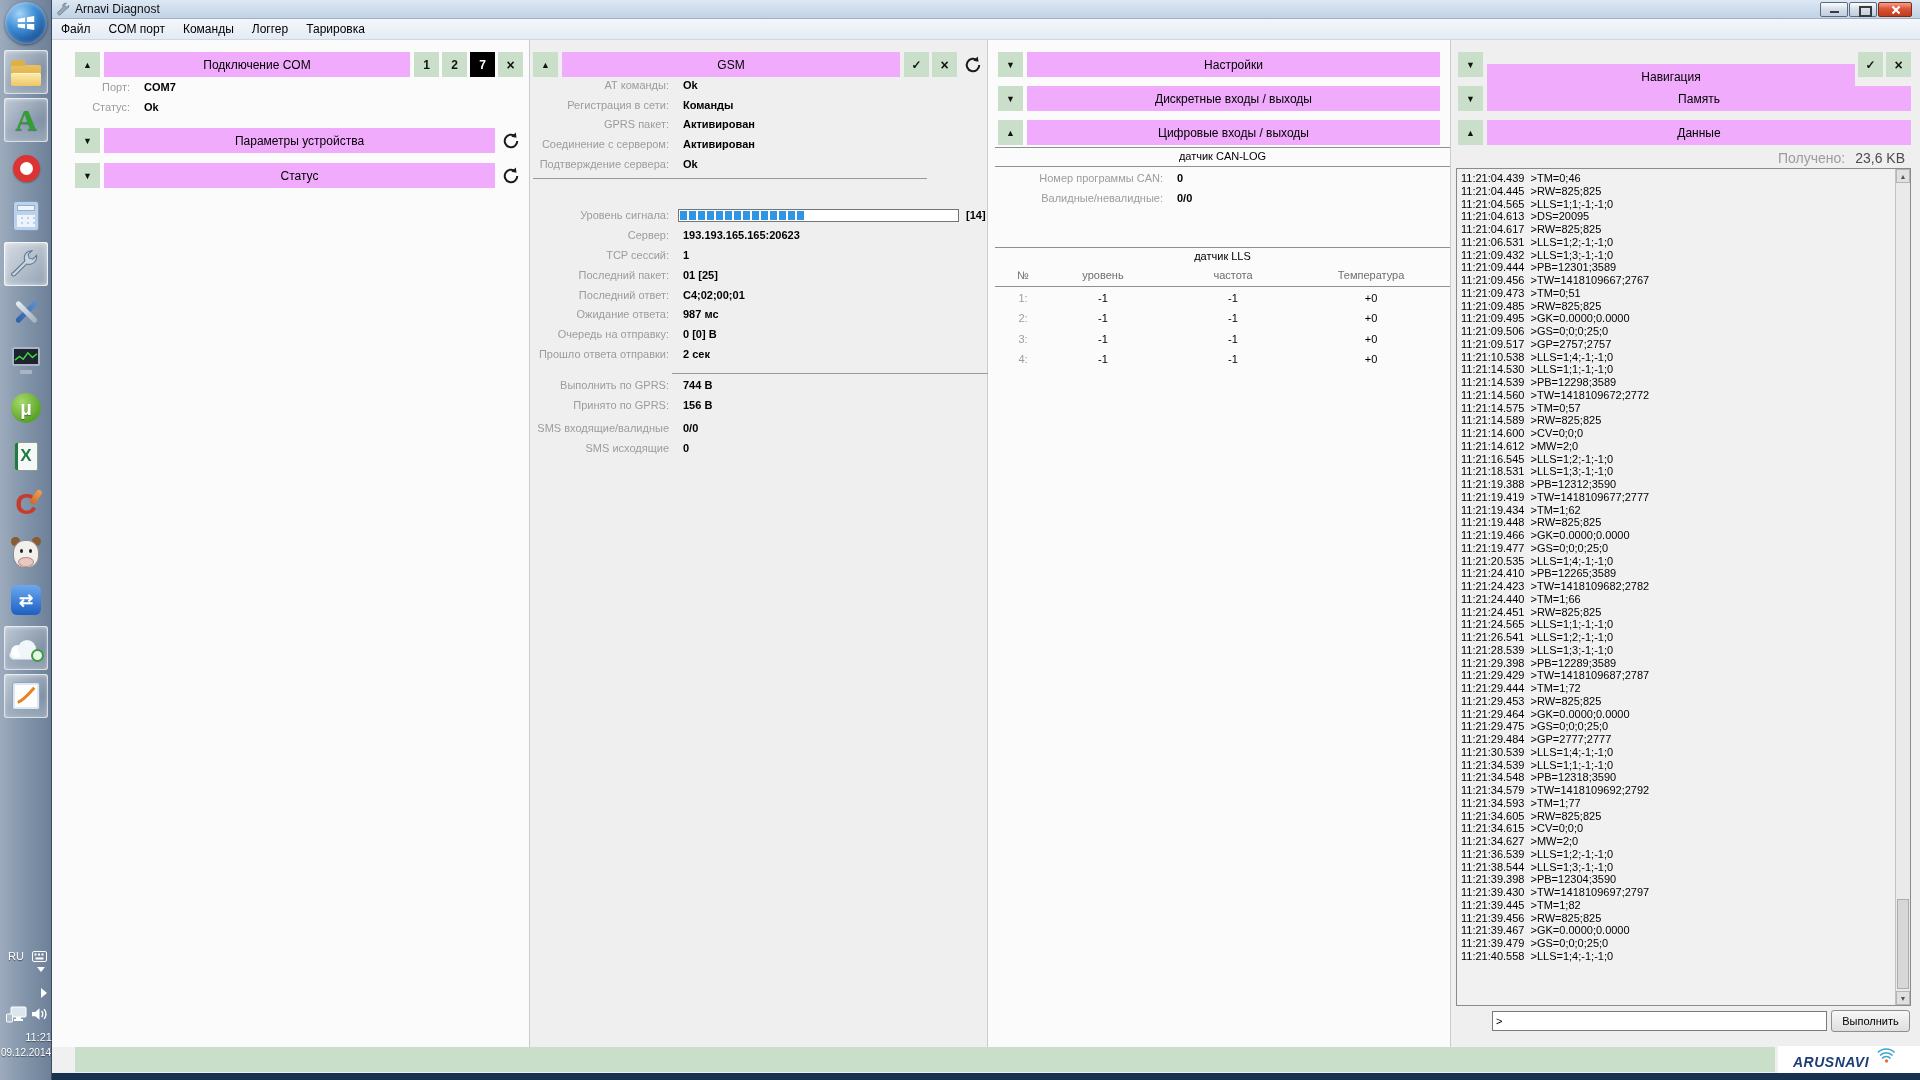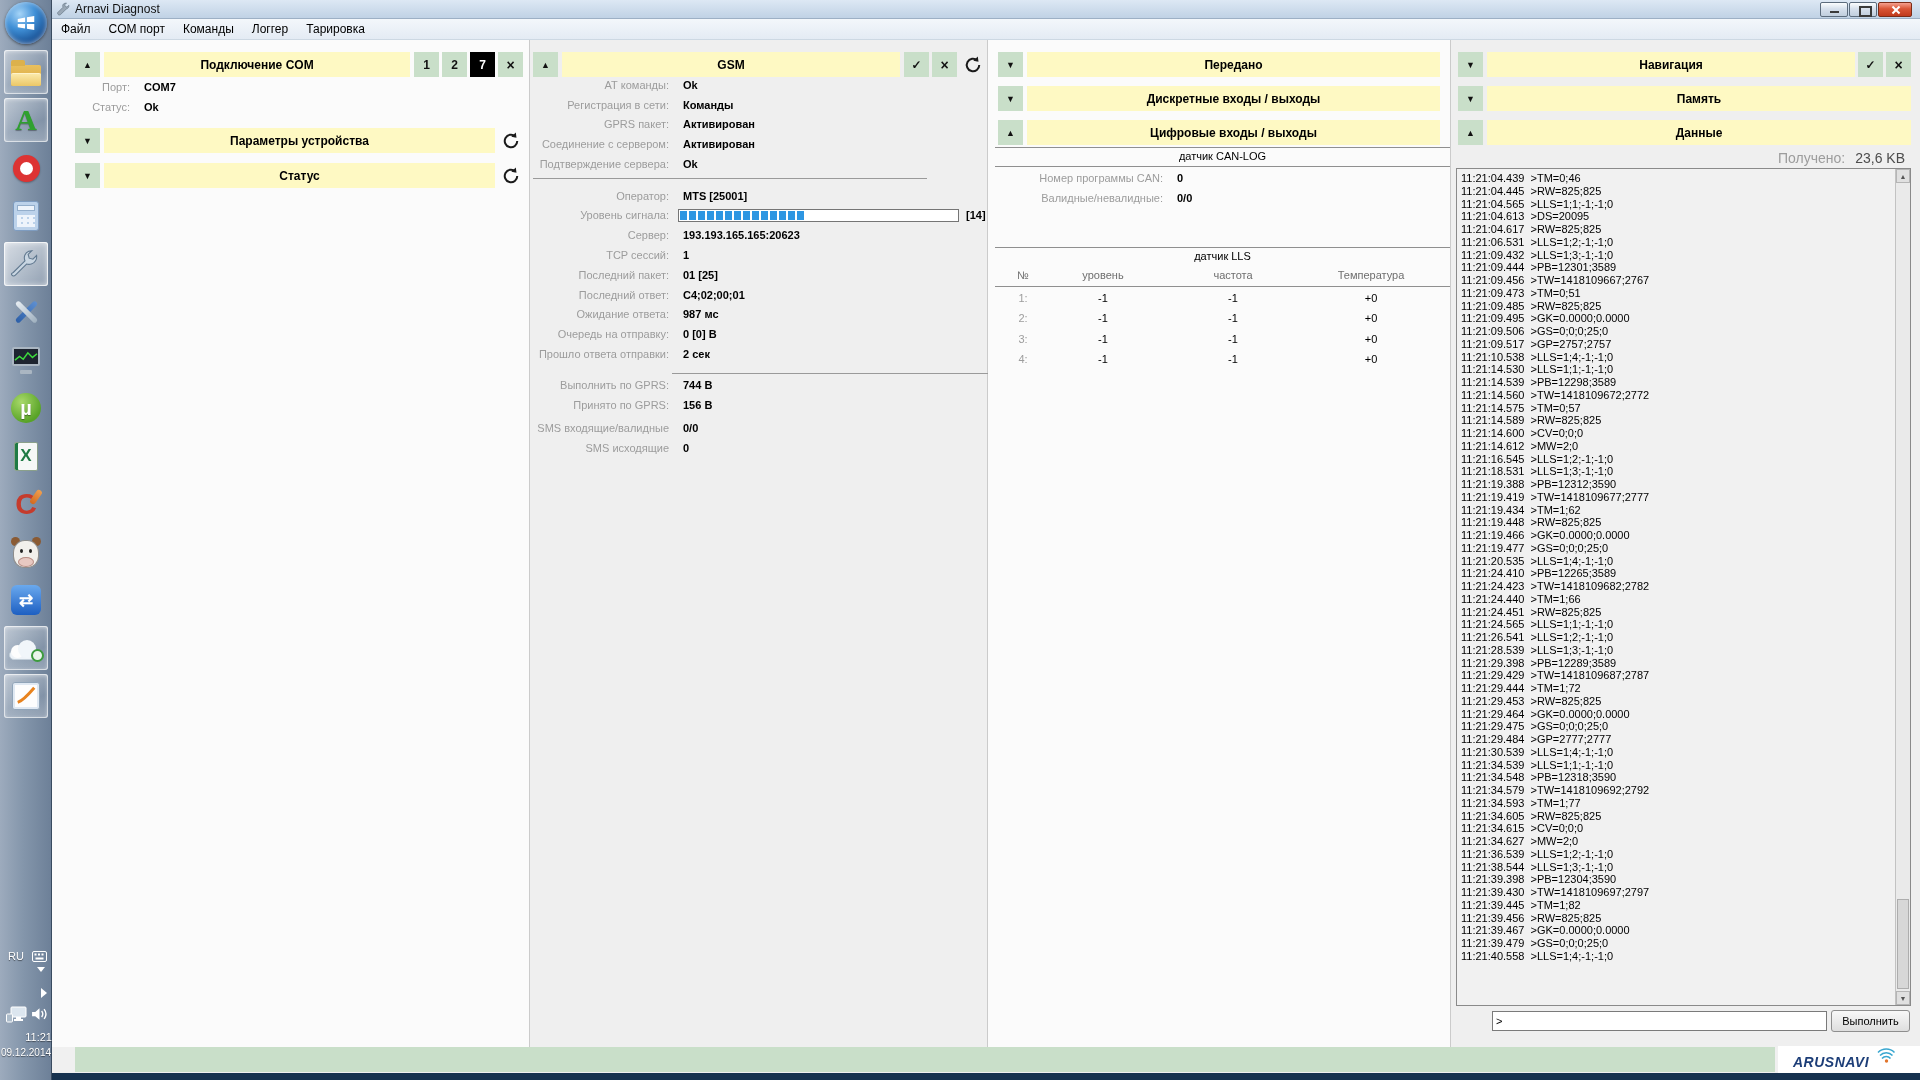--- a/index.html
+++ b/index.html
@@ -113,22 +113,22 @@
     display:flex; align-items:center; font-size:12px; color:#000; }
   .menu-item { padding:2px 9px; }
 
   
   .colbg { position:absolute; top:40px; height:1007px; }
   #colbg1 { left:0; width:477px; background:#fbfbfb; }
   #colbg2 { left:477px; width:459px; background:#efefef; border-left:1px solid #cbcbcb; border-right:1px solid #cbcbcb; }
   #colbg3 { left:936px; width:462px; background:#fbfbfb; }
   #colbg4 { left:1398px; width:470px; background:#efefef; border-left:1px solid #cbcbcb; }
 
-  .hdr { position:absolute; height:25px; background:#fef9c3; display:flex; align-items:center;
-    justify-content:center; font-weight:bold; font-size:12px; color:#000; }
+  .hdr { position:absolute; height:25px; background:#f0abfc; display:flex; align-items:center;
+    justify-content:center; font-weight:normal; font-size:12px; color:#000; }
   .sqbtn { position:absolute; width:25px; height:25px; background:#c9dfc9; display:flex;
     align-items:center; justify-content:center; font-size:9px; color:#111; }
   .sqbtn.glyph { font-size:14px; font-weight:bold; }
   .sqbtn.pg { font-size:12px; font-weight:bold; }
   .sqbtn.pg.on { background:#000; color:#fff; }
   .refbtn { position:absolute; width:26px; height:26px; background:transparent;
     display:flex; align-items:center; justify-content:center; }
   .refbtn svg { width:20px; height:20px; }
 
   .fields { position:absolute; }
@@ -373,23 +373,20 @@
 
     <div class="fields lw132" style="left:485px;top:75px;width:445px">
         <div class="frow"><span class="flabel">АТ команды:</span><span class="fvalue">Ok</span></div>
         <div class="frow"><span class="flabel">Регистрация в сети:</span><span class="fvalue">Команды</span></div>
         <div class="frow"><span class="flabel">GPRS пакет:</span><span class="fvalue">Активирован</span></div>
         <div class="frow"><span class="flabel">Соединение с сервером:</span><span class="fvalue">Активирован</span></div>
         <div class="frow"><span class="flabel">Подтверждение сервера:</span><span class="fvalue">Ok</span></div>
       </div>
     <div class="sep" style="left:481px;top:178px;width:394px"></div>
 
-    <div class="fields lw132" style="left:485px;top:186px;width:445px">
-      <div class="frow"><span class="flabel">Оператор:</span><span class="fvalue">MTS [25001]</span></div>
-    </div>
     <div class="fields lw132" style="left:485px;top:205.6px;width:460px">
       <div class="frow"><span class="flabel">Уровень сигнала:</span>
         <span class="sigbar"><span class="sigfill" id="sigFill" style="display: block; width: 45.2%;"></span></span>
         <span class="sigval">[14]</span></div>
     </div>
     <div class="fields lw132" style="left:485px;top:225.4px;width:445px">
         <div class="frow"><span class="flabel">Сервер:</span><span class="fvalue">193.193.165.165:20623</span></div>
         <div class="frow"><span class="flabel">TCP сессий:</span><span class="fvalue">1</span></div>
         <div class="frow"><span class="flabel">Последний пакет:</span><span class="fvalue">01 [25]</span></div>
         <div class="frow"><span class="flabel">Последний ответ:</span><span class="fvalue">C4;02;00;01</span></div>
@@ -401,21 +398,21 @@
     <div class="fields lw132" style="left:485px;top:375.5px;width:445px">
         <div class="frow"><span class="flabel">Выполнить по GPRS:</span><span class="fvalue">744 B</span></div>
         <div class="frow"><span class="flabel">Принято по GPRS:</span><span class="fvalue">156 B</span></div>
       </div>
     <div class="fields lw132" style="left:485px;top:418px;width:445px">
         <div class="frow"><span class="flabel">SMS входящие/валидные</span><span class="fvalue">0/0</span></div>
         <div class="frow"><span class="flabel">SMS исходящие</span><span class="fvalue">0</span></div>
       </div>
 
     <div class="sqbtn collapse-btn" style="left:946px;top:52px">▼</div>
-    <div class="hdr" style="left:975px;top:52px;width:413px">Передано</div>
+    <div class="hdr" style="left:975px;top:52px;width:413px">Настройки</div>
     <div class="sqbtn collapse-btn" style="left:946px;top:86px">▼</div>
     <div class="hdr" style="left:975px;top:86px;width:413px">Дискретные входы / выходы</div>
     <div class="sqbtn collapse-btn" style="left:946px;top:120px">▲</div>
     <div class="hdr" style="left:975px;top:120px;width:413px">Цифровые входы / выходы</div>
 
     <div class="secline" style="left:943px;top:147px;width:455px"></div>
     <div class="sectitle" style="left:943px;top:150px;width:455px">датчик CAN-LOG</div>
     <div class="secline" style="left:943px;top:166px;width:455px"></div>
     <div class="fields lw168" style="left:943px;top:168px;width:400px">
         <div class="frow"><span class="flabel">Номер программы CAN:</span><span class="fvalue">0</span></div>
@@ -452,21 +449,21 @@
         </div>
         <div class="llsgrid llsrow" style="position: static;">
           <div class="c0">4:</div>
           <div>-1</div>
           <div>-1</div>
           <div>+0</div>
         </div>
       </div>
 
     <div class="sqbtn collapse-btn" style="left:1406px;top:52px">▼</div>
-    <div class="hdr" style="left:1435px;top:52px;width:368px">Навигация</div>
+    <div class="hdr" style="left:1435px;top:64px;width:368px">Навигация</div>
     <div class="sqbtn glyph" style="left:1806px;top:52px;font-size:12px">✓</div>
     <div class="sqbtn glyph" style="left:1834px;top:52px">×</div>
 
     <div class="sqbtn collapse-btn" style="left:1406px;top:86px">▼</div>
     <div class="hdr" style="left:1435px;top:86px;width:424px">Память</div>
 
     <div class="sqbtn collapse-btn" style="left:1406px;top:120px">▲</div>
     <div class="hdr" style="left:1435px;top:120px;width:424px">Данные</div>
 
     <div class="received">

